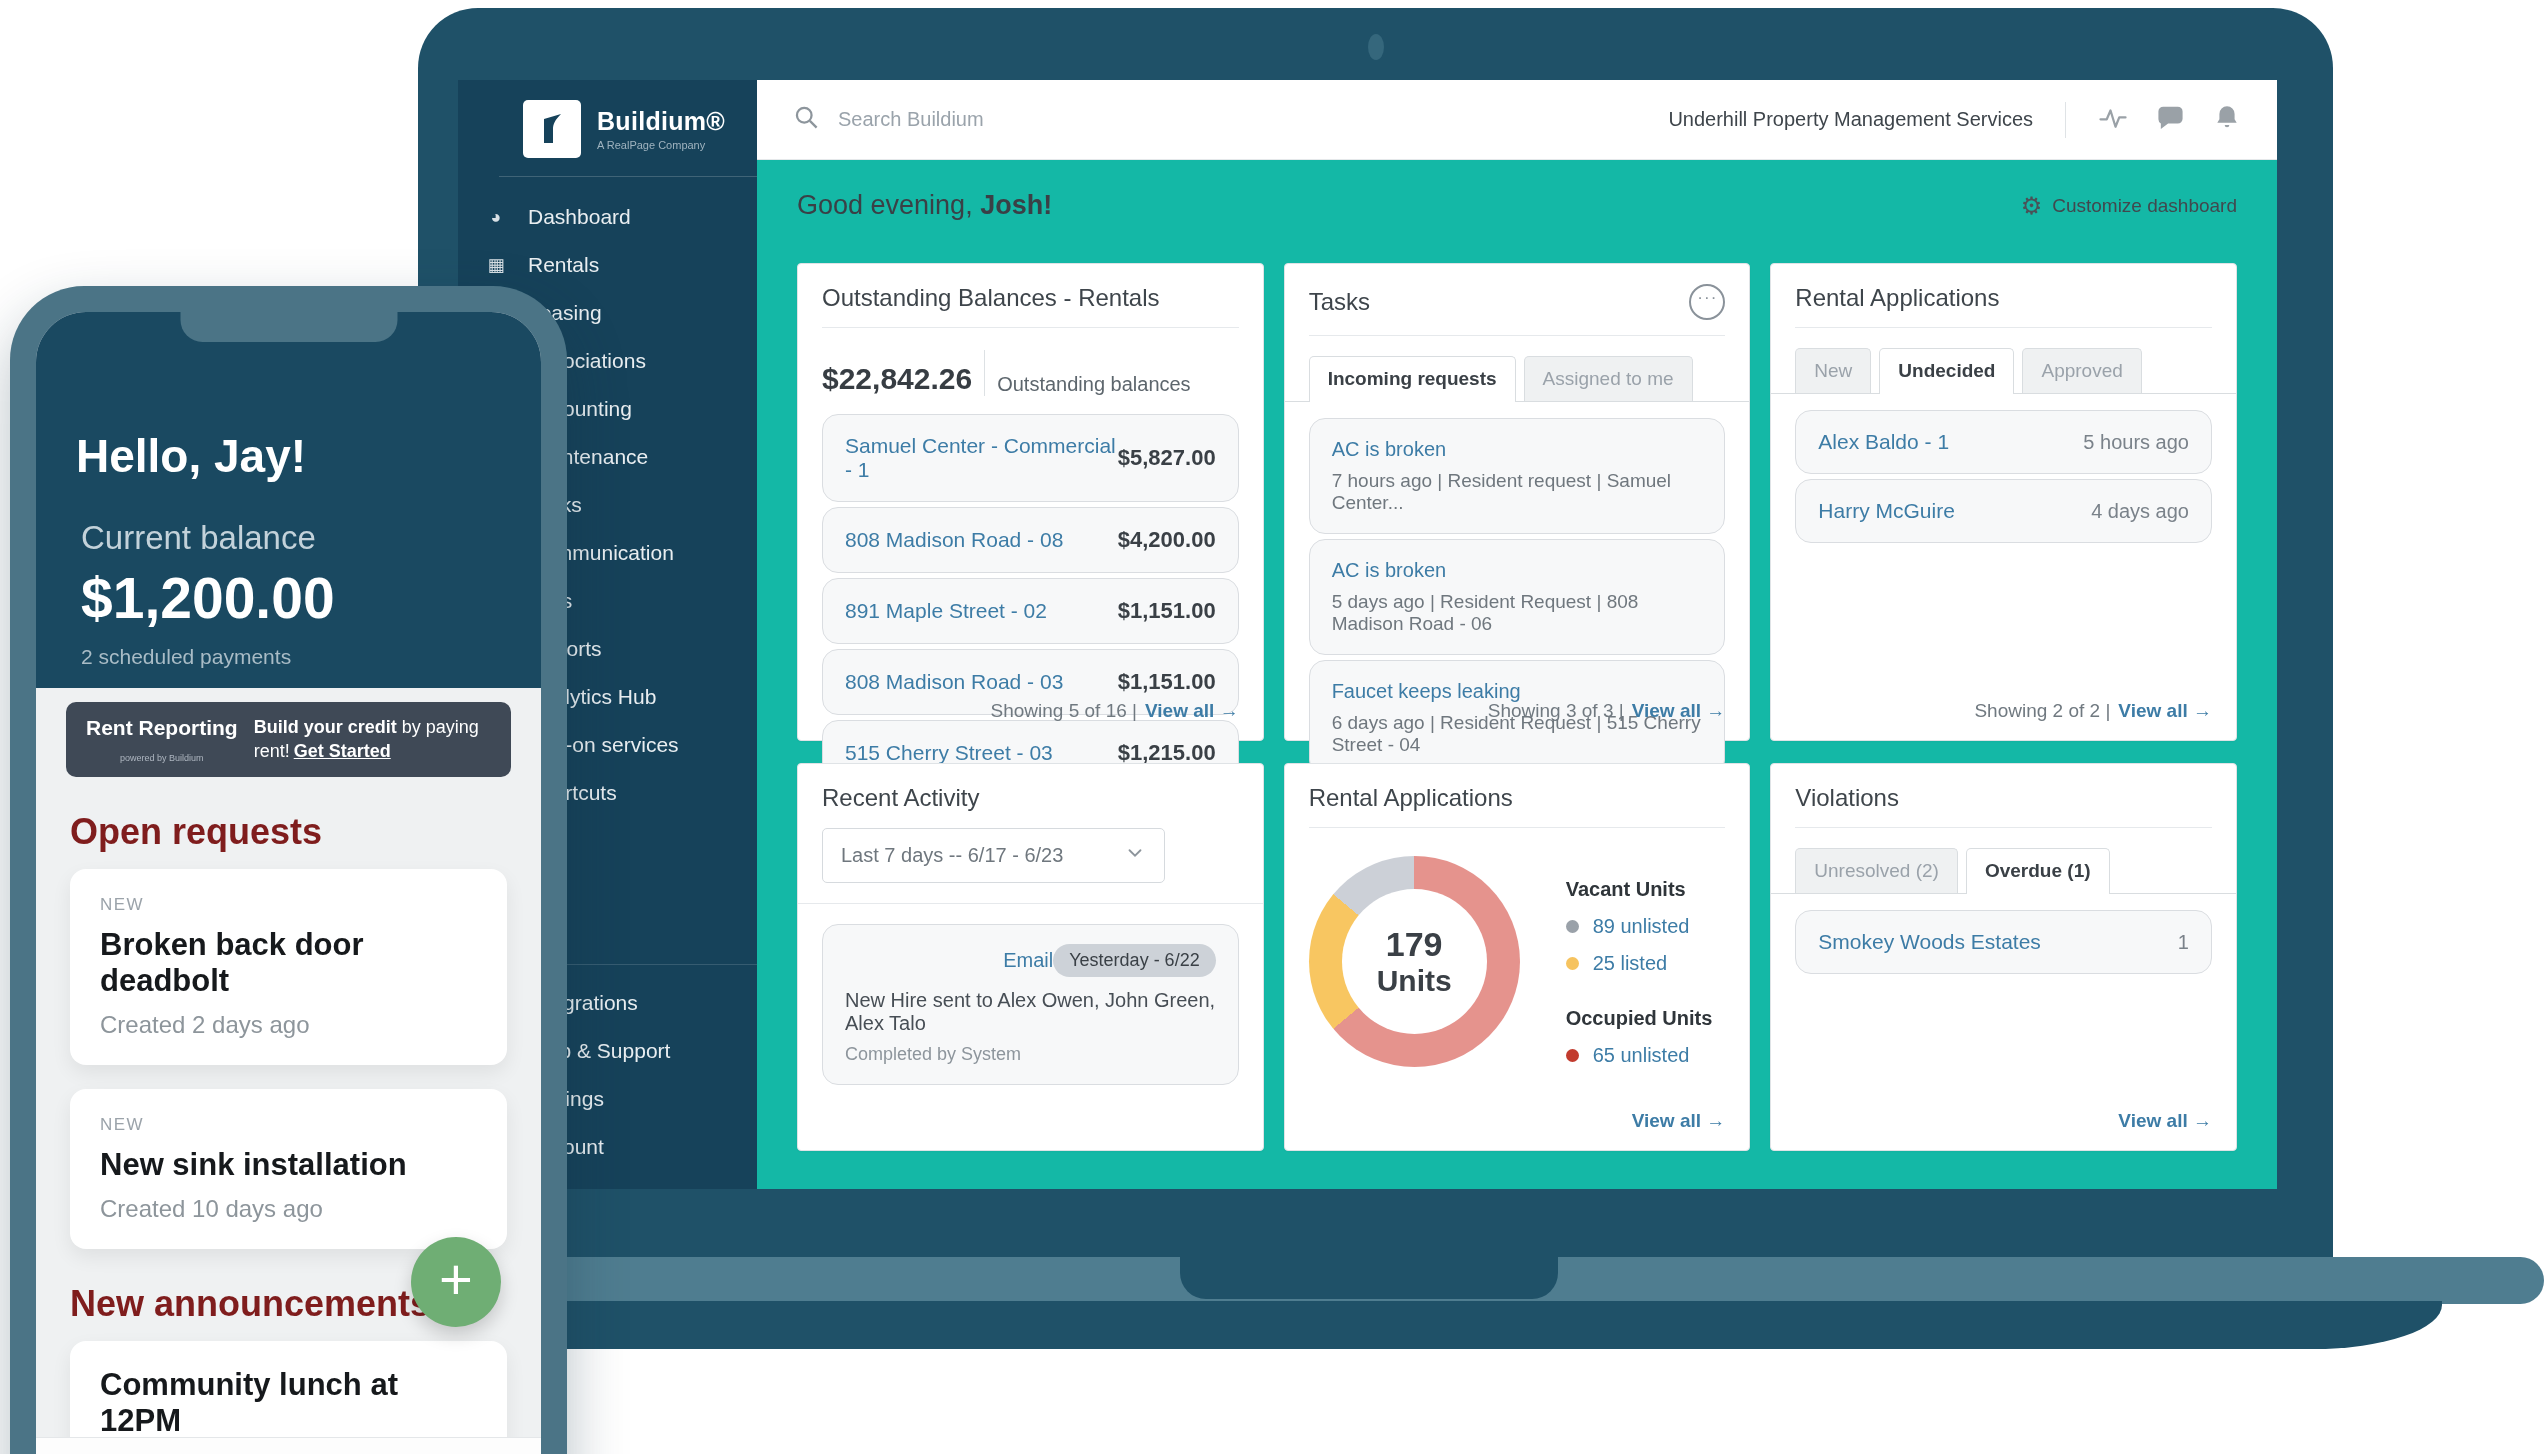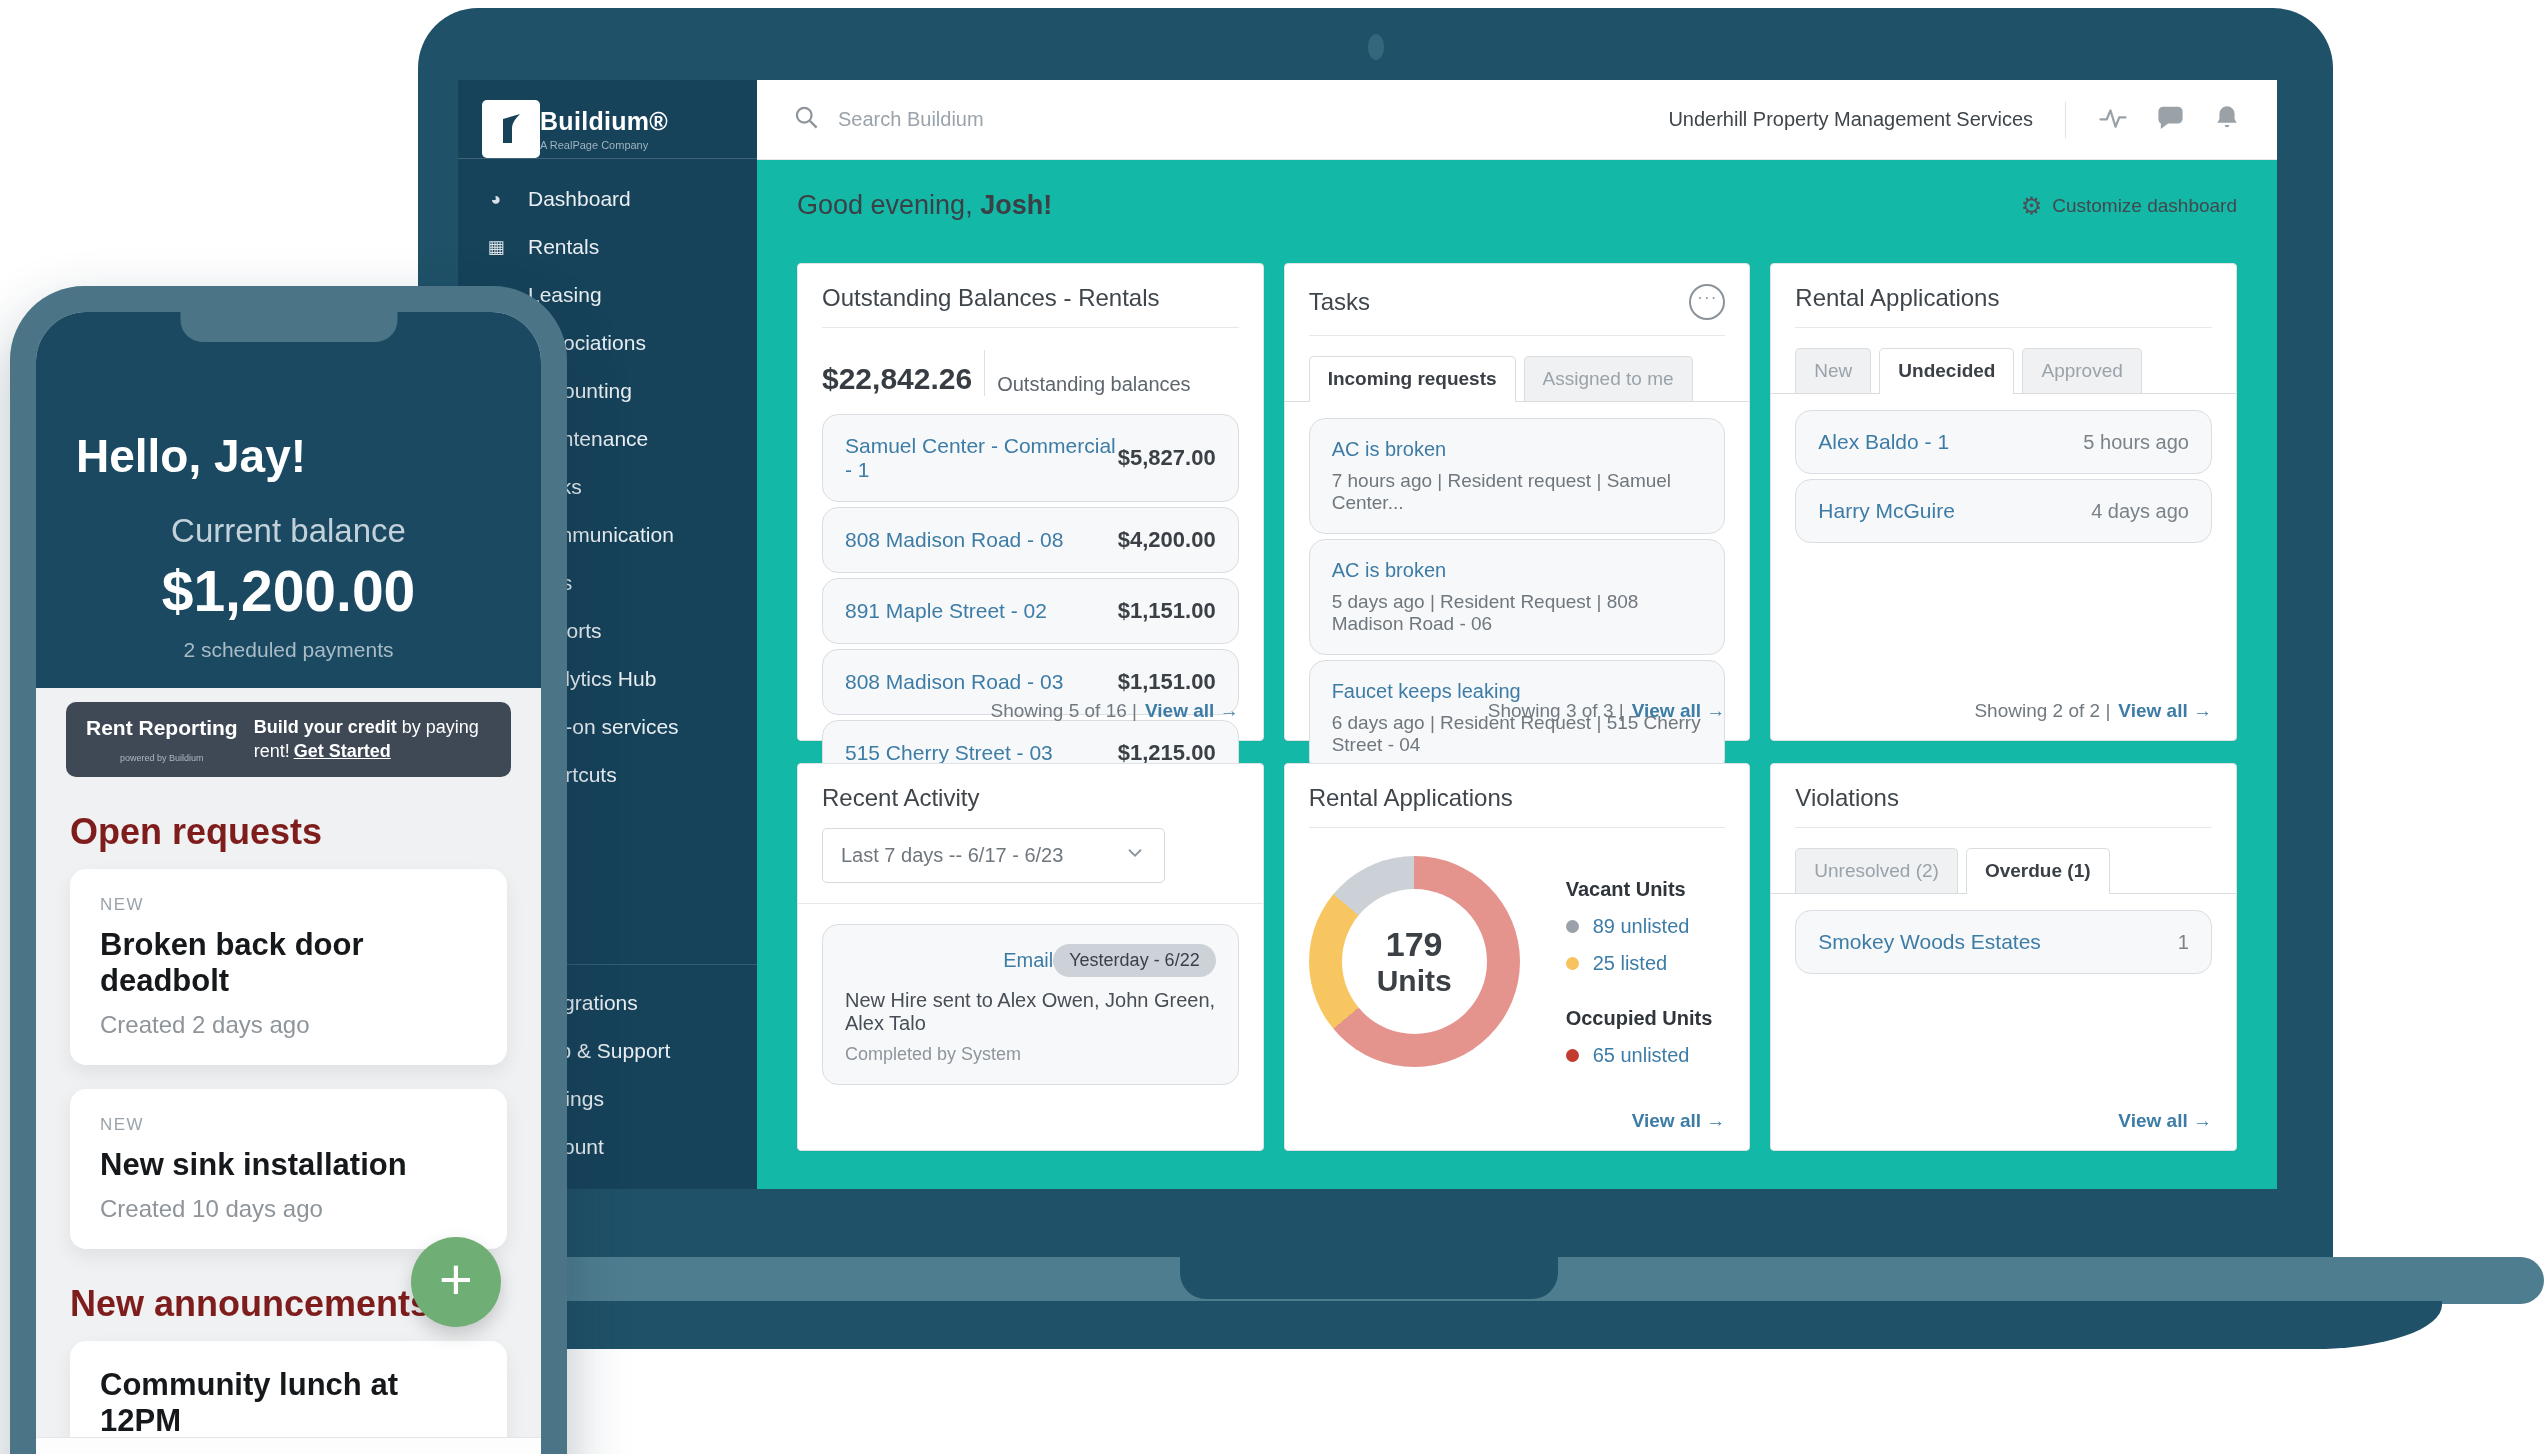--- a/index.html
+++ b/index.html
@@ -18,22 +18,22 @@
     background:#1F5168; border-radius:0 0 26px 26px; }
   .laptop-base { left:542px; top:1301px; width:1900px; height:48px; background:#1F5168;
     border-radius:0 0 16px 16px; border-bottom-right-radius:129px 44px; }
 
   
   .screen { left:458px; top:80px; width:1819px; height:1109px; background:#fff;
     display:flex; overflow:hidden; }
 
   
   .sidebar { width:299px; background:#16425A; color:#fff; display:flex; flex-direction:column; flex-shrink:0; }
-  .logo-row { display:flex; align-items:center; padding:20px 24px 0;
-    border-bottom:1px solid rgba(255,255,255,.18); }
+  .logo-row { display:flex; align-items:center; gap:16px; padding:20px 24px 18px;
+    border-bottom:1px solid rgba(255,255,255,.18);margin-left:41px; }
   .logo-mark { width:58px; height:58px; background:#fff; border-radius:5px; display:grid; place-items:center; }
   .brand-name { font-size:25px; font-weight:bold; letter-spacing:0.3px; }
   .brand-sub { font-size:11px; color:#9FB3BF; margin-top:3px; }
   .nav-list { padding-top:16px; }
   .nav-item { display:flex; align-items:center; gap:20px; padding:12px 26px;
     font-size:21px; color:#E9EEF1; cursor:pointer; }
   .nav-ic { width:24px; font-size:18px; text-align:center; opacity:.92; }
   .side-spacer { flex:1; }
   .nav-footer { border-top:1px solid rgba(255,255,255,.14); padding:14px 0 18px; }
 
@@ -112,21 +112,21 @@
   .lg-gap { height:18px; }
 
   
   .phone { left:10px; top:286px; width:557px; height:1288px; background:#4B7486;
     border-radius:74px; box-shadow:0 26px 60px rgba(20,50,65,.30); z-index:10; }
   .phone-screen { position:absolute; inset:26px; background:#EFF1F2; border-radius:50px; overflow:hidden; }
   .phone-notch { position:absolute; top:0; left:50%; transform:translateX(-50%);
     width:217px; height:30px; background:#4B7486; border-radius:0 0 22px 22px; z-index:6; }
   .p-header { background:#1A4961; height:376px; position:relative; color:#fff; }
   .p-hello { position:absolute; left:40px; top:117px; font-size:46px; font-weight:bold; }
-  .p-bal-wrap { position:absolute; left:0; right:0; top:200px; text-align:center; }
+  .p-bal-wrap { position:absolute; left:0; right:0; top:207px; text-align:left;padding-left:45px; }
   .p-bal-label { font-size:33px; color:#C3D2DA; }
   .p-bal-value { font-size:57px; font-weight:bold; margin-top:8px; }
   .p-bal-sub { font-size:21px; color:#A9BCC6; margin-top:14px; }
   .banner { margin:14px 30px 0; background:#3F4956; border-radius:10px; padding:14px 20px;
     display:flex; align-items:center; gap:16px; color:#fff; cursor:pointer; }
   .bn-brand { text-align:center; flex-shrink:0; }
   .bn-name { font-size:21px; font-weight:bold; }
   .bn-sub { font-size:9px; color:#AEB6C0; margin-top:13px; }
   .bn-msg { font-size:18px; line-height:1.3; }
   .bn-cta { font-weight:bold; text-decoration:underline; margin-left:4px; }

